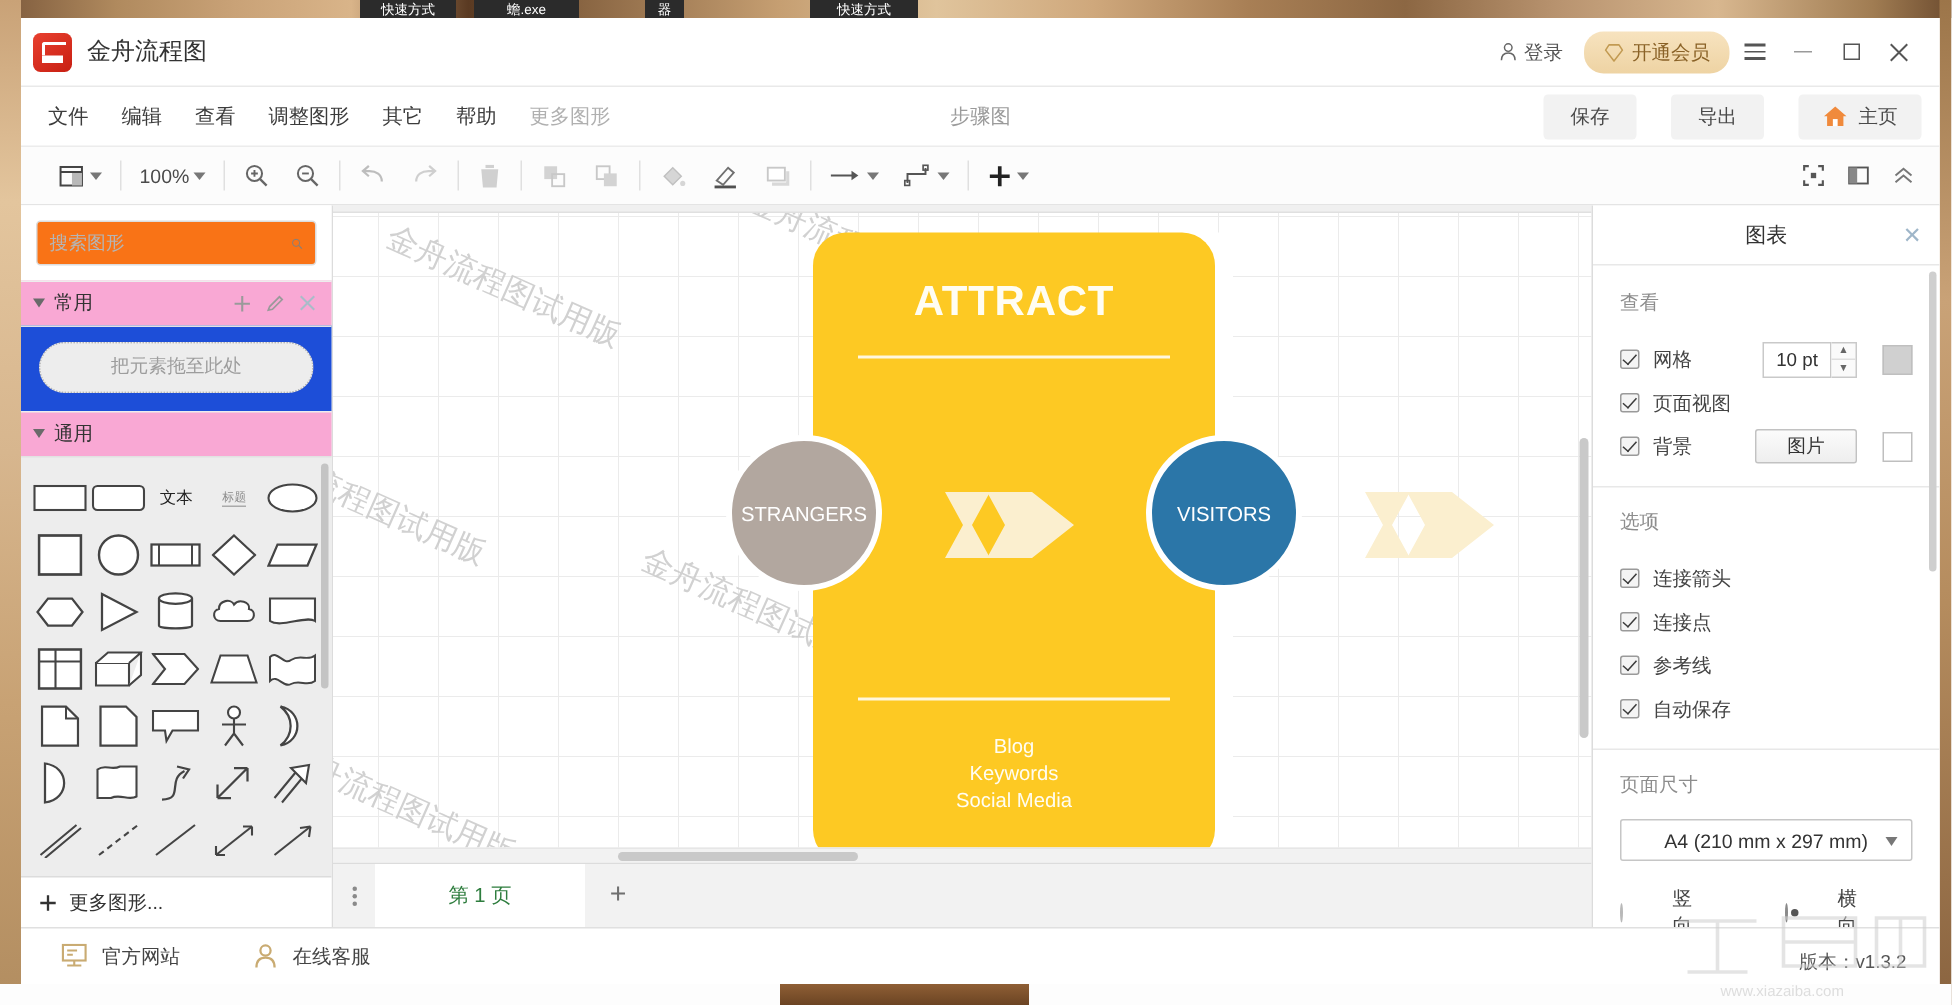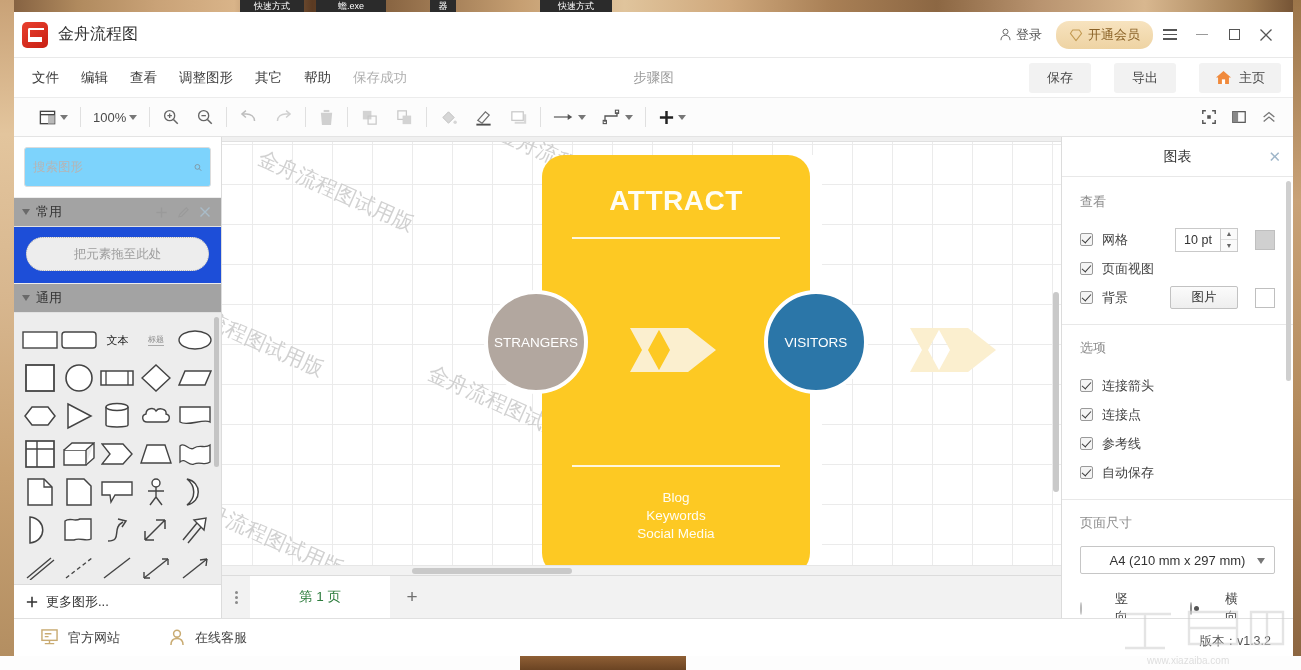--- a/index.html
+++ b/index.html
@@ -141,32 +141,32 @@
   .body { flex: 1 1 auto; display: flex; min-height: 0; }
 
   
   .leftpanel {
     width: 208px; flex: 0 0 208px;
     border-right: 1px solid #dcdcdc;
     background: #ffffff; display: flex; flex-direction: column; min-height:0;
   }
   .search-wrap { padding: 10px; background:#fff; }
   .search-box {
-    height: 40px; border: 1px solid #dcdcdc; border-radius: 3px;
-    display: flex; align-items: center; padding: 0 8px; background: #7dd3fc;
+    height: 30px; border: 1px solid #dcdcdc; border-radius: 3px;
+    display: flex; align-items: center; padding: 0 8px; background: #f97316;
   }
   .search-box input {
     border: none; outline: none; flex: 1 1 auto;
     font-size: 12.5px; color: #333; font-family: inherit; background: transparent;
   }
   .search-box input::placeholder { color: #b5b5b5; }
   .sec-head {
     display: flex; align-items: center; height: 30px;
     padding: 0 10px 0 8px; font-size: 13px; color: #333;
-    border-top: 1px solid #ededed; background: #a3a3a3;
+    border-top: 1px solid #ededed; background: #f9a8d4;
   }
   .tri { width:0;height:0;border-left:4.5px solid transparent;border-right:4.5px solid transparent;border-top:6px solid #6a6a6a;margin-right:6px;}
   .sec-actions { margin-left: auto; display: flex; gap: 9px; color: #9a9a9a; font-size: 13px; align-items:center; }
   .dropzone-wrap { background: #1d4ed8; padding: 10px 12px 12px; border-top: 1px solid #e2e2e2;}
   .dropzone {
     height: 34px; border: 1.5px dotted #b6b6b6; border-radius: 17px;
     display: flex; align-items: center; justify-content: center;
     font-size: 12.5px; color: #9d9d9d; background: #ededed;
   }
   .shape-scroll { flex: 1 1 auto; overflow: hidden; background: #ededed; position: relative;
@@ -388,21 +388,21 @@
   </div>
 
   <div class="menubar">
     <div class="doc-title">步骤图</div>
     <div class="menu-item">文件</div>
     <div class="menu-item">编辑</div>
     <div class="menu-item">查看</div>
     <div class="menu-item">调整图形</div>
     <div class="menu-item">其它</div>
     <div class="menu-item">帮助</div>
-    <div class="menu-item status">保存成功</div>
+    <div class="menu-item status">更多图形</div>
 
     <div class="right">
       <div class="mb-btn">保存</div>
       <div class="mb-btn">导出</div>
       <div class="mb-btn home">
         <svg class="home-icon" viewBox="0 0 18 16">
           <path d="M9 1 L17 8 L14.8 8 L14.8 15 L3.2 15 L3.2 8 L1 8 Z" fill="#f08a3c"></path>
           <rect x="7.3" y="10" width="3.4" height="5" fill="#fff"></rect>
         </svg>
         <span>主页</span>

